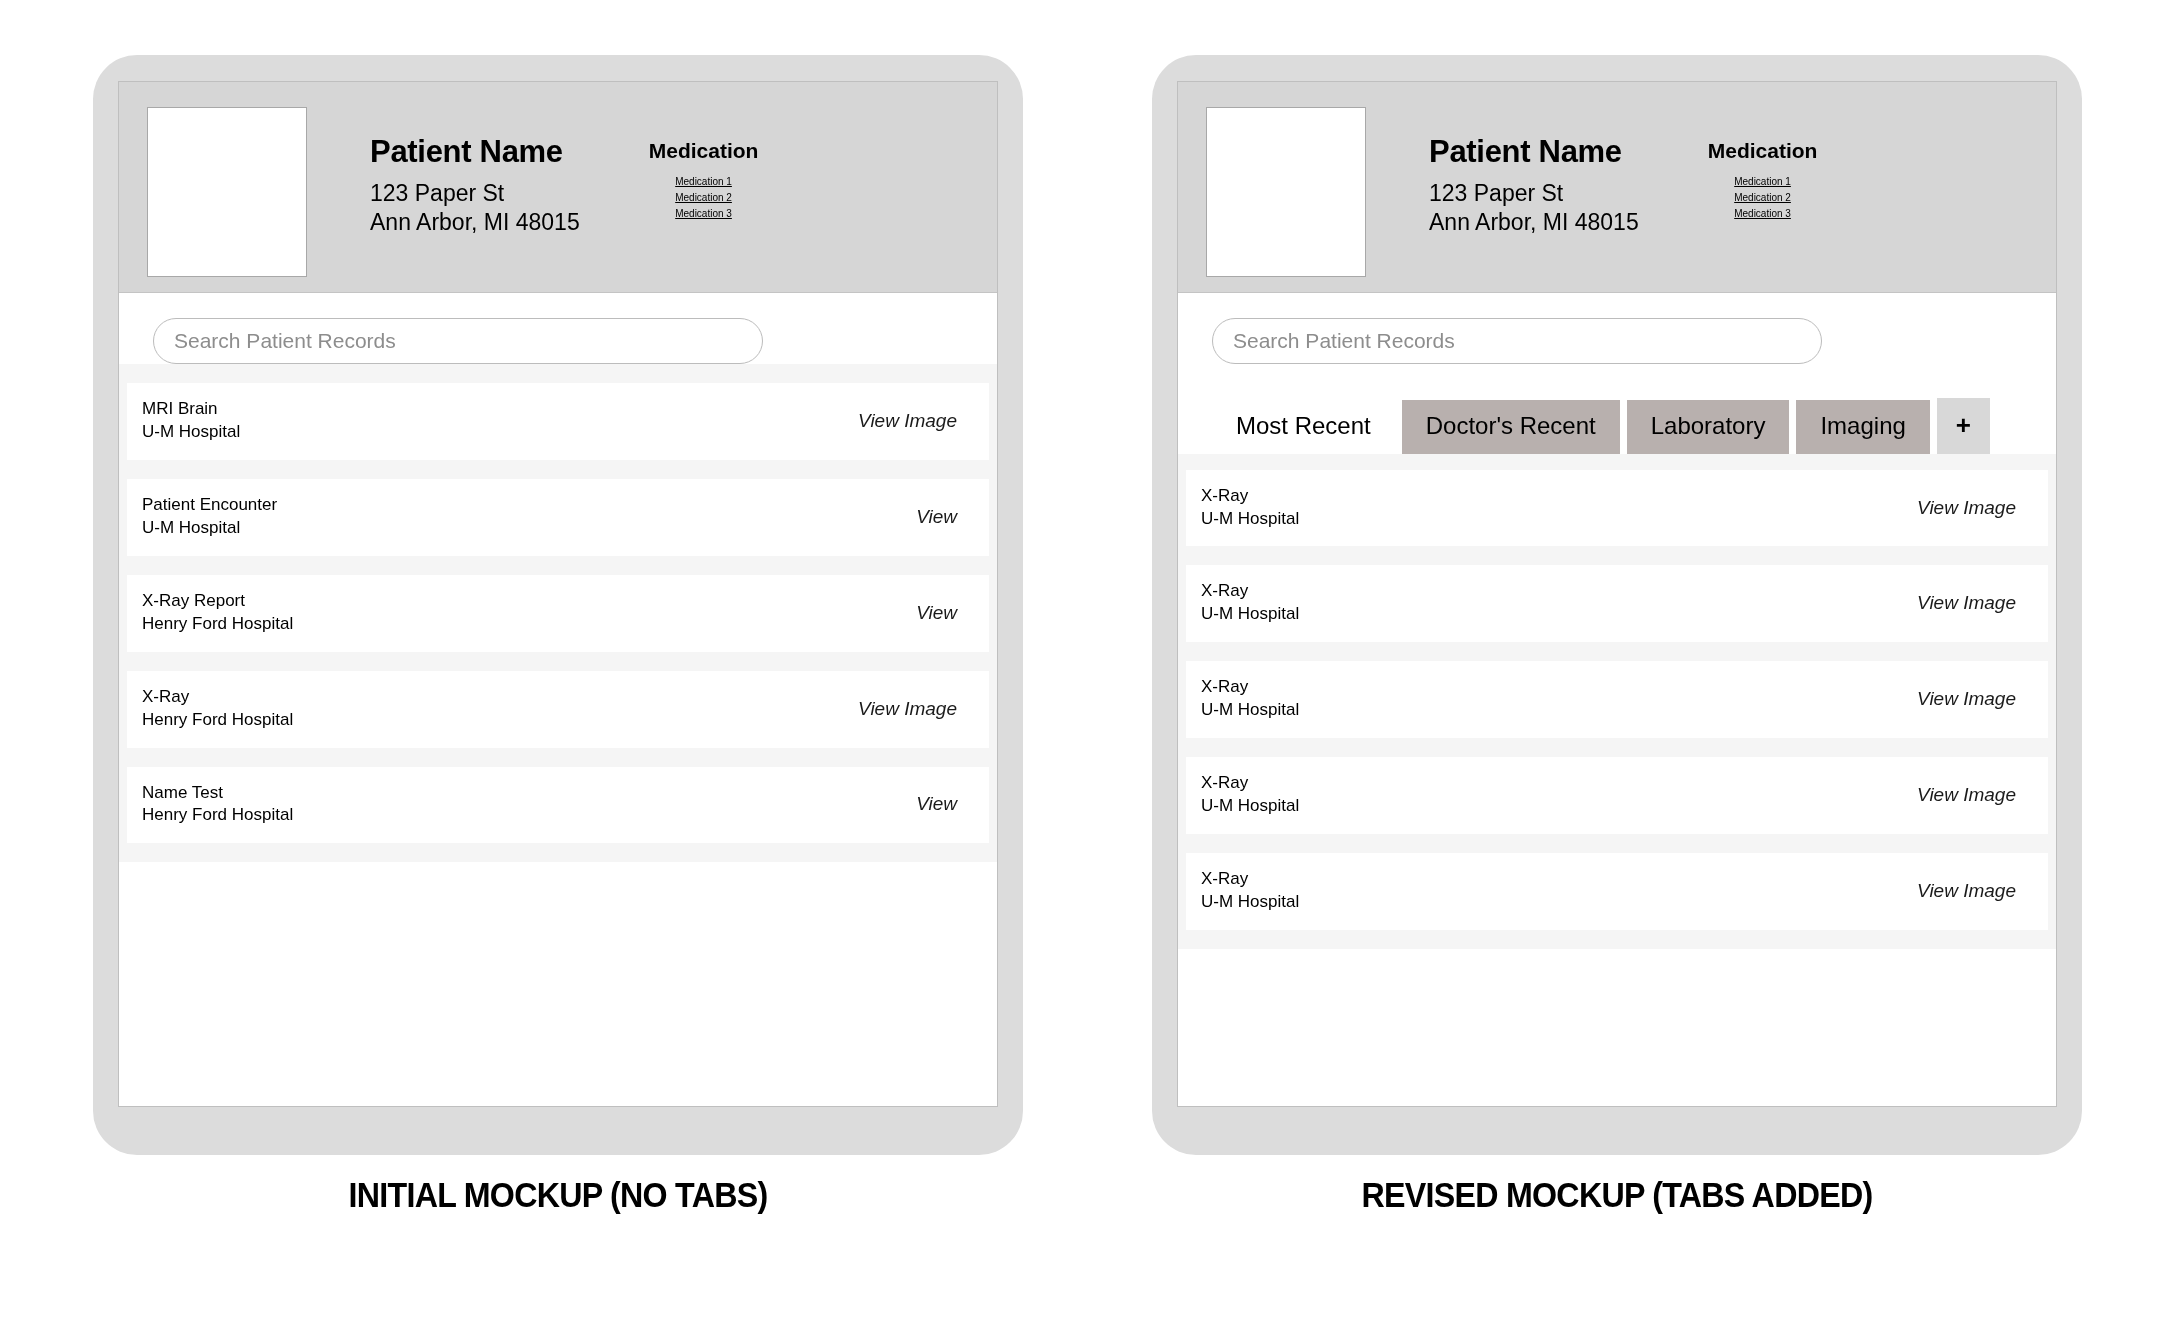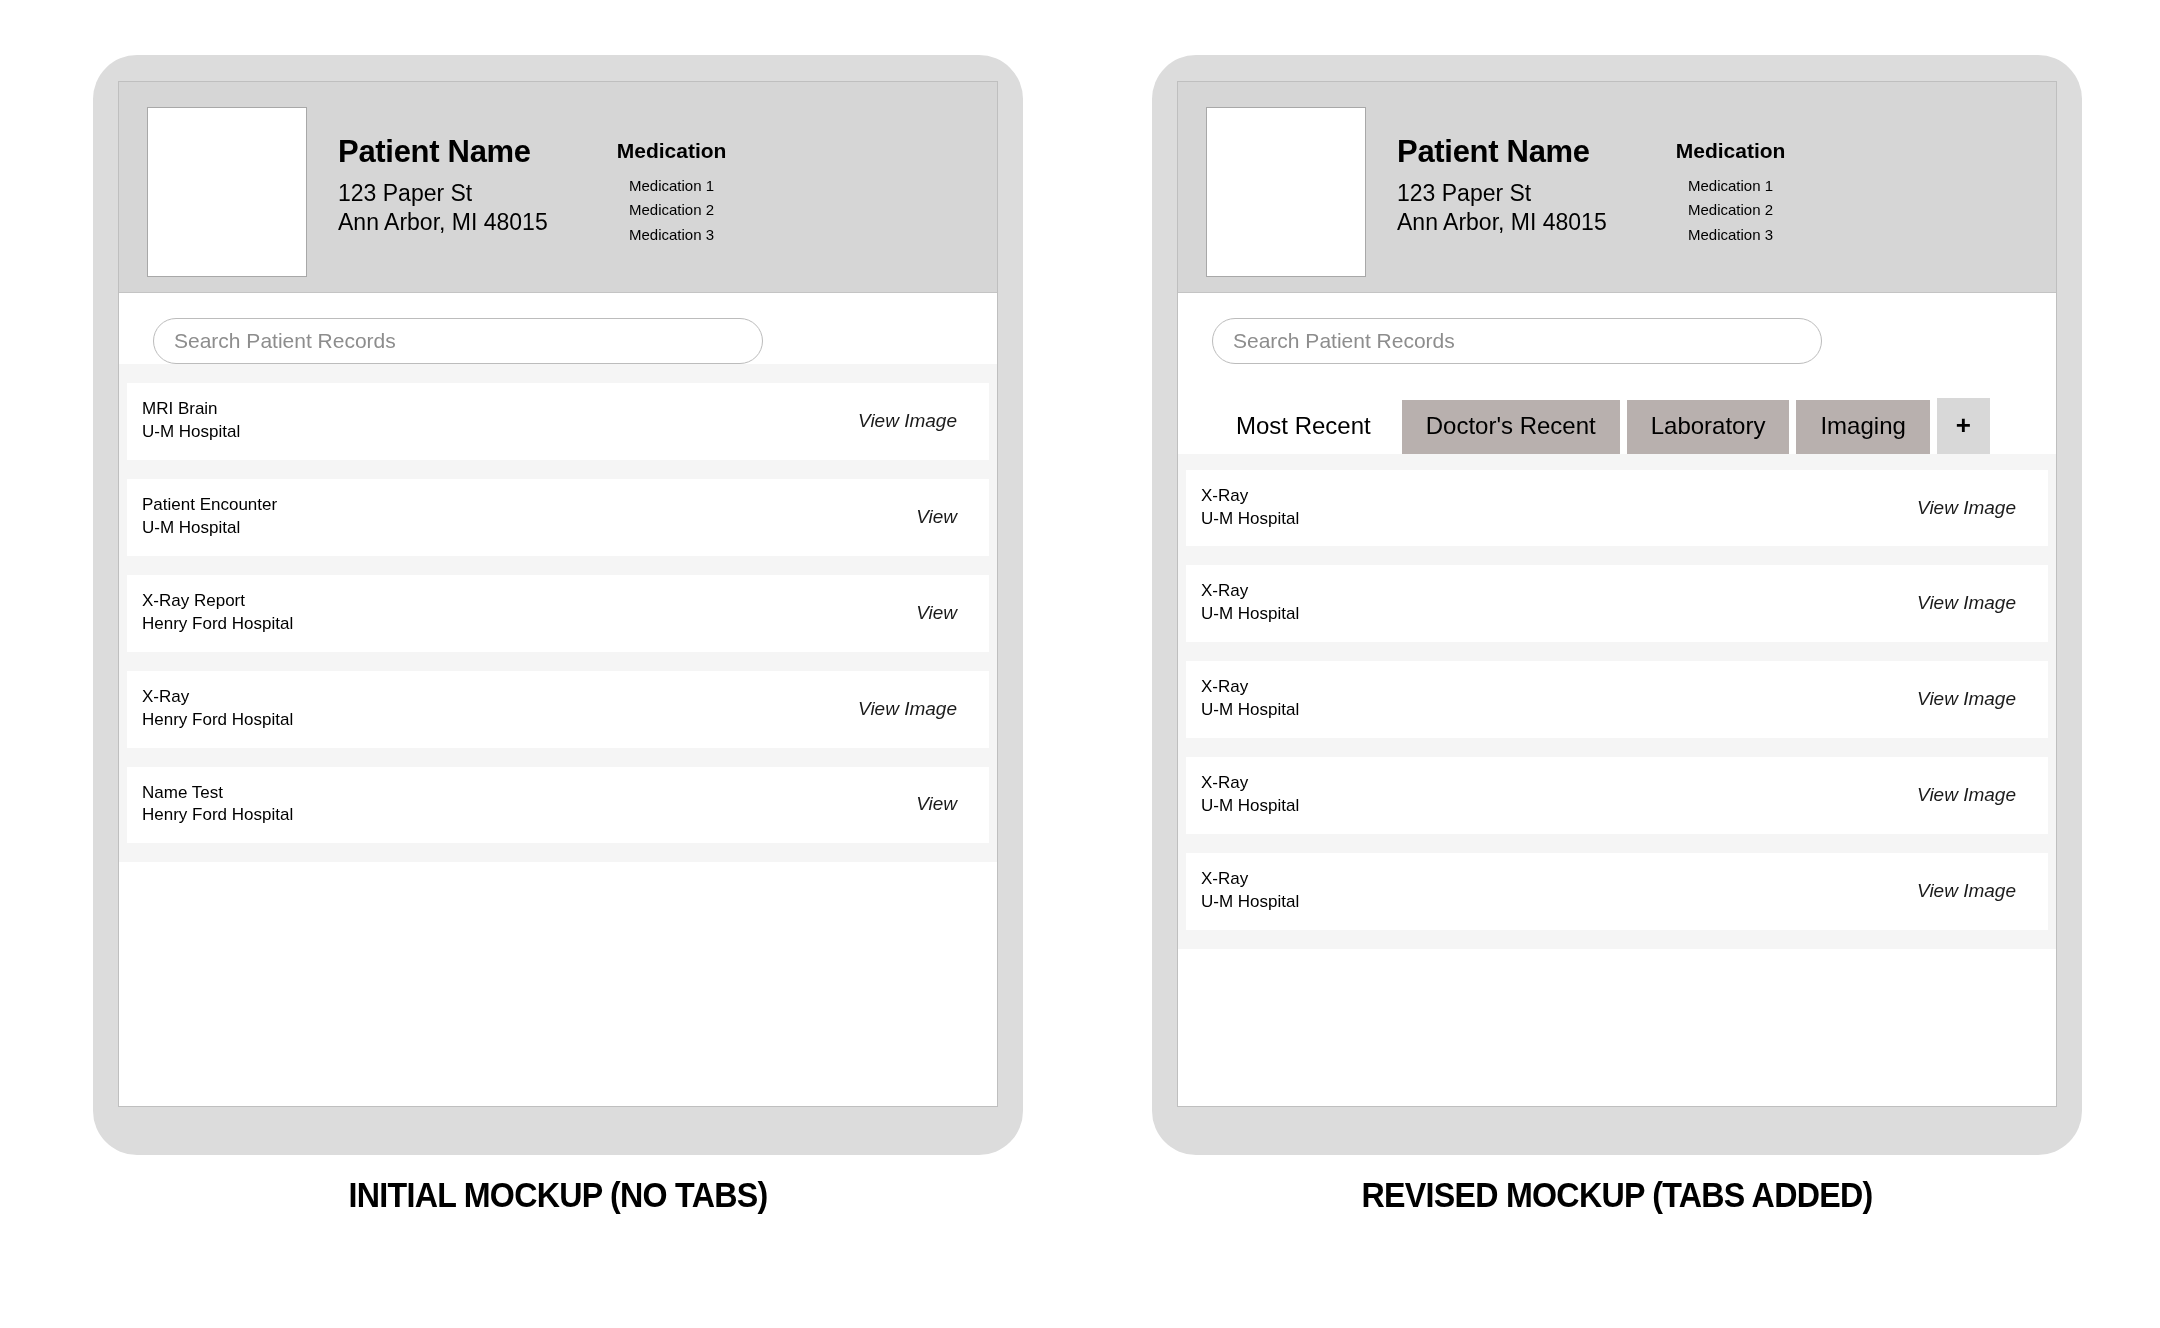--- a/index.html
+++ b/index.html
@@ -37,33 +37,33 @@
     height: 211px;
     padding: 25px 28px 0 28px;
     border-bottom: 1px solid #c4c4c4;
   }
   .pt-photo {
     width: 160px; height: 170px;
     background: #ffffff;
     border: 1px solid #a8a8a8;
     flex: 0 0 auto;
   }
-  .pt-id { margin-left: 31px; padding-top: 27px; }
+  .pt-id { margin-left: 63px; padding-top: 27px; }
   .pt-name {
     font-size: 31px; font-weight: bold; color: #000;
     letter-spacing: -0.3px; line-height: 1.15;
   }
   .pt-addr {
     font-size: 23px; color: #000; line-height: 1.28; margin-top: 9px;
   }
   .pt-meds { margin-left: 69px; padding-top: 32px; text-align: center; }
   .meds-title {
     font-size: 21px; font-weight: bold; color: #000; margin-bottom: 11px;
   }
-  .med-item { font-size: 15px; color: #000; line-height: 1.62; }
+  .med-item { font-size: 10px; color: #000; line-height: 1.62; text-decoration: underline; }
 
   
   .screen-body { background: #ffffff; }
 
   .search-wrap { padding: 25px 28px 0 34px; }
   .search-input {
     display: block;
     width: 610px; height: 46px;
     border: 1px solid #bcbcbc;
     border-radius: 23px;

